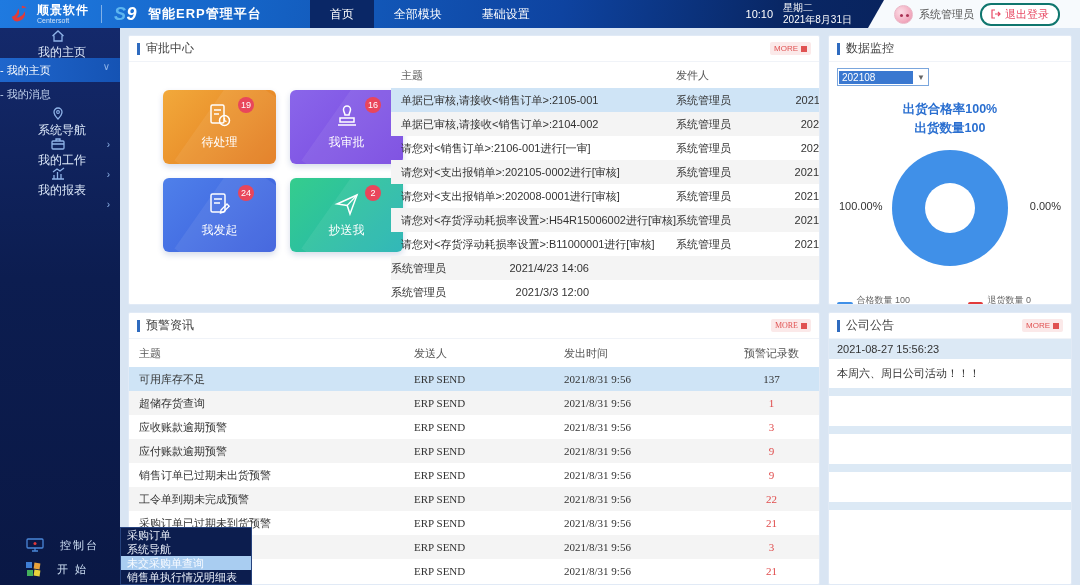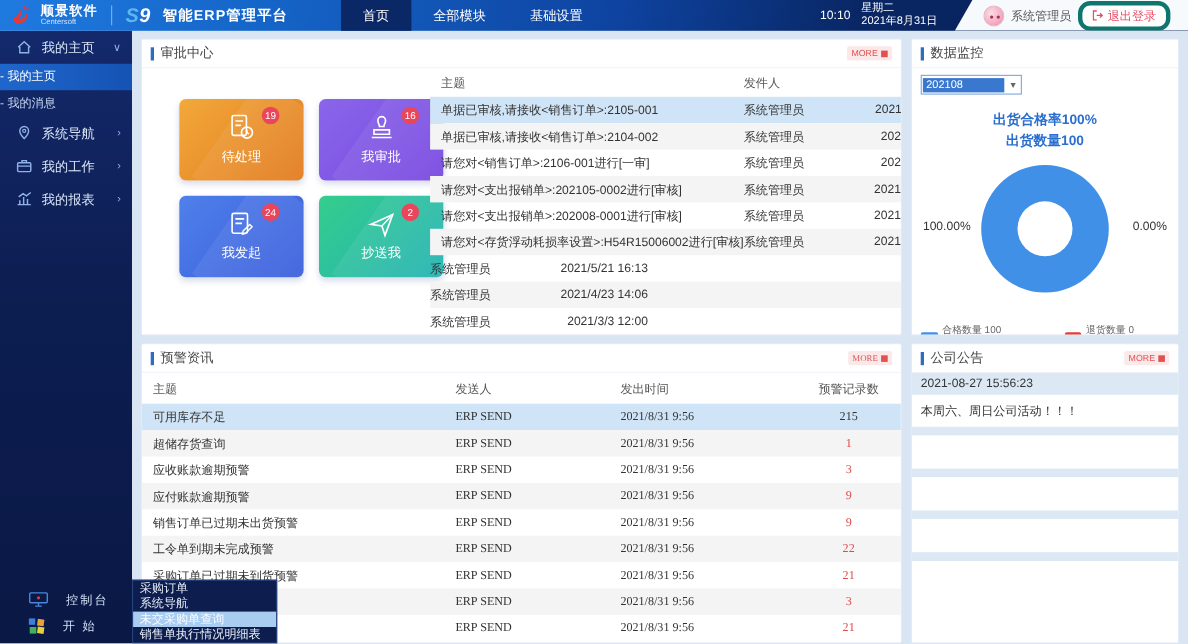--- a/index.html
+++ b/index.html
@@ -27,28 +27,28 @@
   .datecol { font-size:10px; line-height:12px; margin-right:228px; }
   .user-area { position:absolute; right:0; top:0; height:28px; width:212px; background:#f7fafd;
     clip-path:polygon(16px 0,100% 0,100% 100%,0 100%);
     display:flex; align-items:center; gap:6px; padding-left:26px; }
   .avatar { width:19px; height:19px; border-radius:50%;
     background:radial-gradient(circle at 35% 35%,#fbdde6 0%,#f3aec2 60%,#e58ba6 100%);
     border:1px solid #e9b6c6; position:relative; }
   .avatar::after { content:""; position:absolute; left:5px; top:8px; width:3px; height:3px;
     border-radius:50%; background:#a35; box-shadow:6px 0 0 #a35; }
   .username { font-size:11px; color:#555; }
-  .logout { display:flex; align-items:center; gap:4px; border:4px solid #0f766e; color:#e84a65;
+  .logout { display:flex; align-items:center; gap:4px; border:2px solid #0f766e; color:#e84a65;
     border-radius:11px; padding:2px 9px; font-size:11px; background:#fff; cursor:pointer; }
 
   
   .sidebar { position:absolute; left:0; top:28px; width:120px; height:557px;
     background:linear-gradient(180deg,#14296b 0%,#0c1d50 45%,#0a1845 100%); z-index:20; }
   .side-item { display:flex; align-items:center; height:30px; padding:0 10px 0 14px;
-    color:#dbe7f8; font-size:12px; cursor:pointer; }
+    color:#dbe7f8; font-size:12px; cursor:pointer;flex-direction:column; }
   .side-item .sicon { width:16px; height:16px; margin-right:8px; flex:0 0 16px; }
   .side-item .chev { margin-left:auto; color:#8fb3e8; font-size:10px; }
   .sub-item { height:24px; line-height:24px; font-size:11px; color:#c3d4ef; cursor:pointer; }
   .sub-item.active { background:linear-gradient(90deg,#1f66cc,#1553b4); color:#fff; }
   .side-bottom { position:absolute; left:0; bottom:4px; width:120px; }
   .side-brow { display:flex; align-items:center; height:24px; padding-left:26px; gap:16px;
     color:#cfe0f5; font-size:11px; letter-spacing:2px; cursor:pointer; }
 
   
   .main { position:absolute; left:120px; top:28px; width:960px; height:557px; }
@@ -307,20 +307,21 @@
               <div class="c-subj">请您对&lt;支出报销单&gt;:202008-0001进行[审核]</div>
               <div class="c-sender">系统管理员</div>
               <div class="c-time">2021/5/22 16:39</div>
             </div>
             <div class="arow alt">
               <div class="c-subj">请您对&lt;存货浮动耗损率设置&gt;:H54R15006002进行[审核]</div>
               <div class="c-sender">系统管理员</div>
               <div class="c-time">2021/5/21 16:13</div>
             </div>
             <div class="arow">
+              <div class="c-subj">请您对&lt;存货浮动耗损率设置&gt;:B11000001进行[审核]</div>
               <div class="c-sender">系统管理员</div>
               <div class="c-time">2021/5/21 16:13</div>
             </div>
             <div class="arow alt">
               <div class="c-sender">系统管理员</div>
               <div class="c-time">2021/4/23 14:06</div>
             </div>
             <div class="arow">
               <div class="c-sender">系统管理员</div>
               <div class="c-time">2021/3/3 12:00</div>
@@ -377,21 +378,21 @@
         <div class="ac-subj">主题</div>
         <div class="ac-sender">发送人</div>
         <div class="ac-time">发出时间</div>
         <div class="ac-count">预警记录数</div>
       </div>
       <div id="alert-rows">
           <div class="alrow hl">
             <div class="ac-subj">可用库存不足</div>
             <div class="ac-sender">ERP SEND</div>
             <div class="ac-time">2021/8/31 9:56</div>
-            <div class="ac-count">215</div>
+            <div class="ac-count">137</div>
           </div>
           <div class="alrow alt">
             <div class="ac-subj">超储存货查询</div>
             <div class="ac-sender">ERP SEND</div>
             <div class="ac-time">2021/8/31 9:56</div>
             <div class="ac-count red">1</div>
           </div>
           <div class="alrow">
             <div class="ac-subj">应收账款逾期预警</div>
             <div class="ac-sender">ERP SEND</div>

